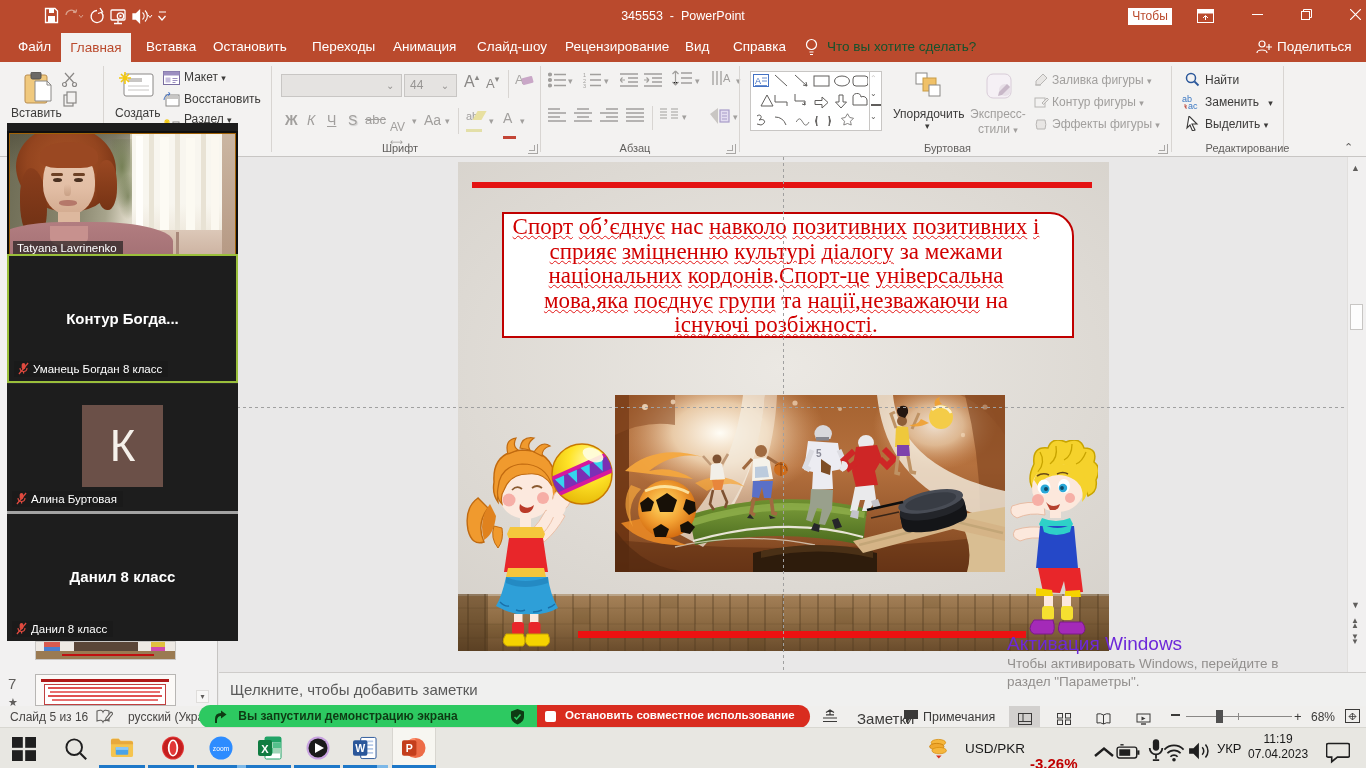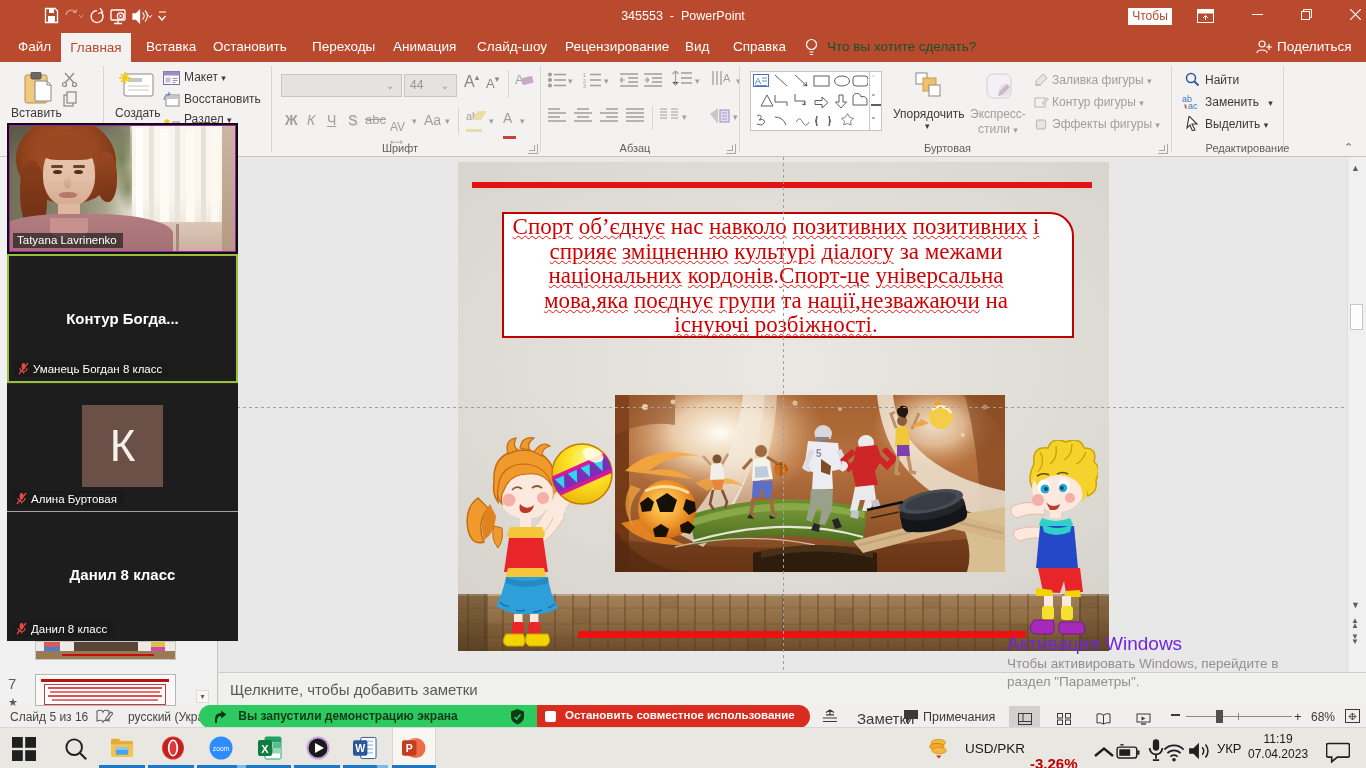--- a/index.html
+++ b/index.html
@@ -757,21 +757,21 @@
       <path d="M4.5 8 l2 2 4 -4.5" stroke="#2DC961" stroke-width="1.6" fill="none"></path>
     </svg>
 </div>
 <div class="abs" id="pill-red" style="z-index:5">
   <div style="position:absolute; left:8px; top:6px; width:11px; height:11px; background:#fff; border-radius:2px;"></div>
   <div style="position:absolute; left:28px; top:4px;">Остановить совместное использование</div>
 </div>
 
 <div class="abs" id="zoomov" style="z-index:6">
 
-  <div class="zpanel" style="top:0; height:131px; background:#a21caf; border:2px solid #0E0E0E;">
+  <div class="zpanel" style="top:8px; height:131px; background:#a16207; border:2px solid #0E0E0E;">
     <div style="position:absolute; left:1px; top:1px; right:1px; bottom:1px; overflow:hidden;">
       <div style="position:absolute; inset:0; background:linear-gradient(97deg,#6E6C55 0%, #7E7C64 18%, #8F8C74 34%, #A7A48C 44%, #D8D2C0 52%, #F2EFE6 62%, #F7F4EC 82%, #E3D8C8 93%, #C4AD9B 100%);"></div>
       <div style="position:absolute; left:0px; top:0px; width:120px; height:40px; background:linear-gradient(180deg, rgba(70,68,52,.5), rgba(70,68,52,0));"></div>
       <div style="position:absolute; left:95px; top:5px; width:34px; height:70px; background:radial-gradient(ellipse at 50% 40%, rgba(96,112,62,.75) 0%, rgba(96,112,62,0) 70%);"></div>
       <div style="position:absolute; left:108px; top:40px; width:20px; height:45px; background:radial-gradient(ellipse, rgba(88,102,56,.6), rgba(88,102,56,0) 72%);"></div>
       <div style="position:absolute; left:122px; top:0px; width:92px; height:100px; background:linear-gradient(180deg,#F8F6EF 70%, #EFE9DD 100%);"></div>
       <div style="position:absolute; left:126px; top:2px; width:7px; height:96px; background:#FFFEFB;"></div>
       <div style="position:absolute; left:139px; top:0px; width:5px; height:98px; background:#E9E4D6;"></div>
       <div style="position:absolute; left:150px; top:3px; width:9px; height:95px; background:#FDFBF4;"></div>
       <div style="position:absolute; left:165px; top:0px; width:5px; height:98px; background:#EAE5D8;"></div>
@@ -820,21 +820,21 @@
     <div class="zlabel"><svg class="mic" viewBox="0 0 12 14">
           <g fill="#E04A3F">
             <rect x="4" y="1" width="4" height="7" rx="2"></rect>
             <path d="M2.2 6.5 a3.8 3.8 0 0 0 7.6 0" fill="none" stroke="#E04A3F" stroke-width="1.2"></path>
             <rect x="5.4" y="10" width="1.4" height="2.5"></rect>
             <path d="M1 13 L11 1" stroke="#E04A3F" stroke-width="1.3"></path>
           </g>
         </svg>Алина Буртовая</div>
   </div>
 
-  <div class="zpanel" style="top:388px; height:130px; background:#1D1D1D; border-top:1px solid #a3a3a3;">
+  <div class="zpanel" style="top:388px; height:130px; background:#1D1D1D; border-top:3px solid #a3a3a3;">
     <div class="zname" style="top:54px;">Данил 8 класс</div>
     <div class="zlabel"><svg class="mic" viewBox="0 0 12 14">
           <g fill="#E04A3F">
             <rect x="4" y="1" width="4" height="7" rx="2"></rect>
             <path d="M2.2 6.5 a3.8 3.8 0 0 0 7.6 0" fill="none" stroke="#E04A3F" stroke-width="1.2"></path>
             <rect x="5.4" y="10" width="1.4" height="2.5"></rect>
             <path d="M1 13 L11 1" stroke="#E04A3F" stroke-width="1.3"></path>
           </g>
         </svg>Данил 8 класс</div>
   </div>

